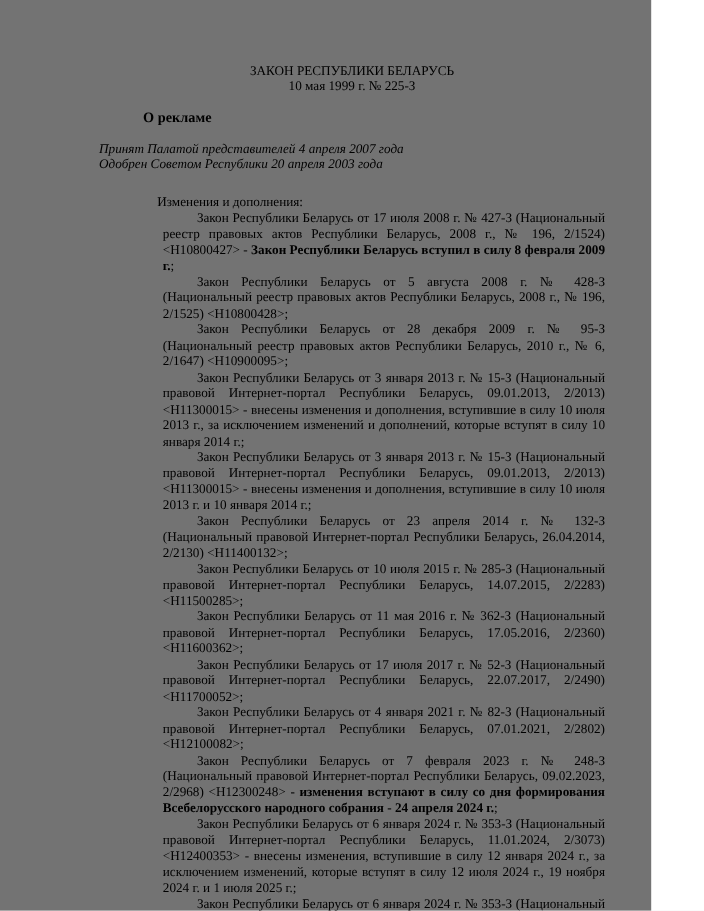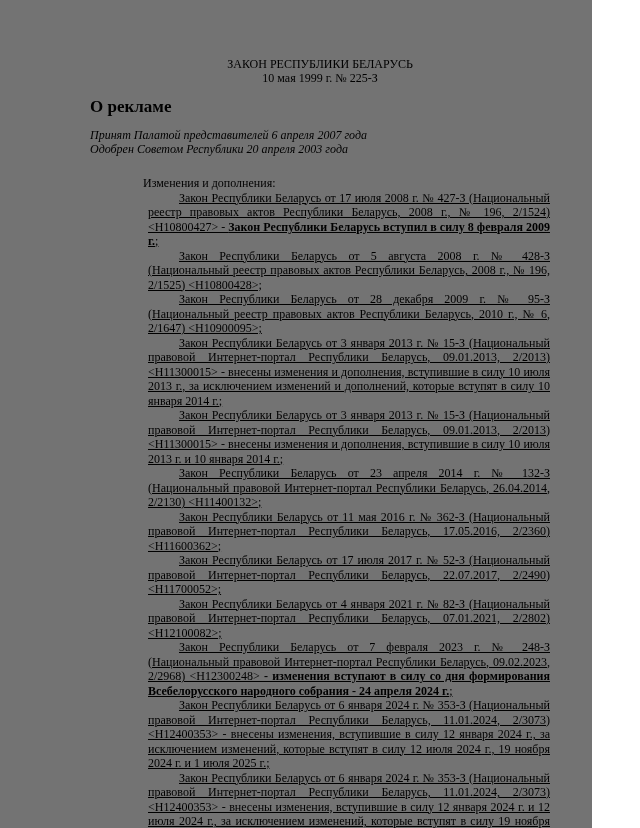--- a/index.html
+++ b/index.html
@@ -16,71 +16,72 @@
     width: 592px;
     height: 828px;
     padding: 58px 42px 0 90px;
     background: #737373;
   }
   .doc-header {
     text-align: center;
     line-height: 13.5px;
   }
   .doc-title {
-    font-size: 17px;
+    font-size: 13px;
     font-weight: bold;
     margin-top: 13px;
     line-height: 17px;
+    margin-left: 40px;
   }
   .adopted {
     font-style: italic;
     margin-top: 13px;
     line-height: 14px;
   }
   .amendments {
     margin-top: 20px;
     line-height: 14.5px;
   }
   .amendments-heading {
     margin-left: 53px;
   }
   .amendment {
     margin-left: 58px;
     text-align: justify;
     text-indent: 31px;
-    text-decoration: underline;
   }
   .bold { font-weight: bold; }
 </style>
 </head>
 <body>
 
 <div class="page">
 
   <div class="doc-header">
     <div>ЗАКОН РЕСПУБЛИКИ БЕЛАРУСЬ</div>
     <div>10 мая 1999 г. № 225-З</div>
   </div>
 
   <div class="doc-title">О рекламе</div>
 
   <div class="adopted">
-    <div>Принят Палатой представителей 6 апреля 2007 года</div>
+    <div>Принят Палатой представителей 4 апреля 2007 года</div>
     <div>Одобрен Советом Республики 20 апреля 2003 года</div>
   </div>
 
   <div class="amendments">
     <div class="amendments-heading">Изменения и дополнения:</div>
     <div>
         <p class="amendment"><span>Закон Республики Беларусь от 17 июля 2008 г. № 427-З (Национальный реестр правовых актов Республики Беларусь, 2008 г., № 196, 2/1524) &lt;Н10800427&gt; - </span><span class="bold">Закон Республики Беларусь вступил в силу 8 февраля 2009 г.</span><span>;</span></p>
         <p class="amendment"><span>Закон Республики Беларусь от 5 августа 2008 г. № 428-З (Национальный реестр правовых актов Республики Беларусь, 2008 г., № 196, 2/1525) &lt;Н10800428&gt;;</span></p>
         <p class="amendment"><span>Закон Республики Беларусь от 28 декабря 2009 г. № 95-З (Национальный реестр правовых актов Республики Беларусь, 2010 г., № 6, 2/1647) &lt;Н10900095&gt;;</span></p>
         <p class="amendment"><span>Закон Республики Беларусь от 3 января 2013 г. № 15-З (Национальный правовой Интернет-портал Республики Беларусь, 09.01.2013, 2/2013) &lt;Н11300015&gt; - внесены изменения и дополнения, вступившие в силу 10 июля 2013 г., за исключением изменений и дополнений, которые вступят в силу 10 января 2014 г.;</span></p>
         <p class="amendment"><span>Закон Республики Беларусь от 3 января 2013 г. № 15-З (Национальный правовой Интернет-портал Республики Беларусь, 09.01.2013, 2/2013) &lt;Н11300015&gt; - внесены изменения и дополнения, вступившие в силу 10 июля 2013 г. и 10 января 2014 г.;</span></p>
         <p class="amendment"><span>Закон Республики Беларусь от 23 апреля 2014 г. № 132-З (Национальный правовой Интернет-портал Республики Беларусь, 26.04.2014, 2/2130) &lt;Н11400132&gt;;</span></p>
+        <p class="amendment"><span>Закон Республики Беларусь от 10 июля 2015 г. № 285-З (Национальный правовой Интернет-портал Республики Беларусь, 14.07.2015, 2/2283) &lt;Н11500285&gt;;</span></p>
         <p class="amendment"><span>Закон Республики Беларусь от 11 мая 2016 г. № 362-З (Национальный правовой Интернет-портал Республики Беларусь, 17.05.2016, 2/2360) &lt;Н11600362&gt;;</span></p>
         <p class="amendment"><span>Закон Республики Беларусь от 17 июля 2017 г. № 52-З (Национальный правовой Интернет-портал Республики Беларусь, 22.07.2017, 2/2490) &lt;Н11700052&gt;;</span></p>
         <p class="amendment"><span>Закон Республики Беларусь от 4 января 2021 г. № 82-З (Национальный правовой Интернет-портал Республики Беларусь, 07.01.2021, 2/2802) &lt;Н12100082&gt;;</span></p>
         <p class="amendment"><span>Закон Республики Беларусь от 7 февраля 2023 г. № 248-З (Национальный правовой Интернет-портал Республики Беларусь, 09.02.2023, 2/2968) &lt;Н12300248&gt; </span><span class="bold">- изменения вступают в силу со дня формирования Всебелорусского народного собрания - 24 апреля 2024 г.</span><span>;</span></p>
         <p class="amendment"><span>Закон Республики Беларусь от 6 января 2024 г. № 353-З (Национальный правовой Интернет-портал Республики Беларусь, 11.01.2024, 2/3073) &lt;Н12400353&gt; - внесены изменения, вступившие в силу 12 января 2024 г., за исключением изменений, которые вступят в силу 12 июля 2024 г., 19 ноября 2024 г. и 1 июля 2025 г.;</span></p>
         <p class="amendment"><span>Закон Республики Беларусь от 6 января 2024 г. № 353-З (Национальный правовой Интернет-портал Республики Беларусь, 11.01.2024, 2/3073) &lt;Н12400353&gt; - внесены изменения, вступившие в силу 12 января 2024 г. и 12 июля 2024 г., за исключением изменений, которые вступят в силу 19 ноября 2024 г. и 1 июля 2025 г.;</span></p>
       </div>
   </div>
 
 </div>

